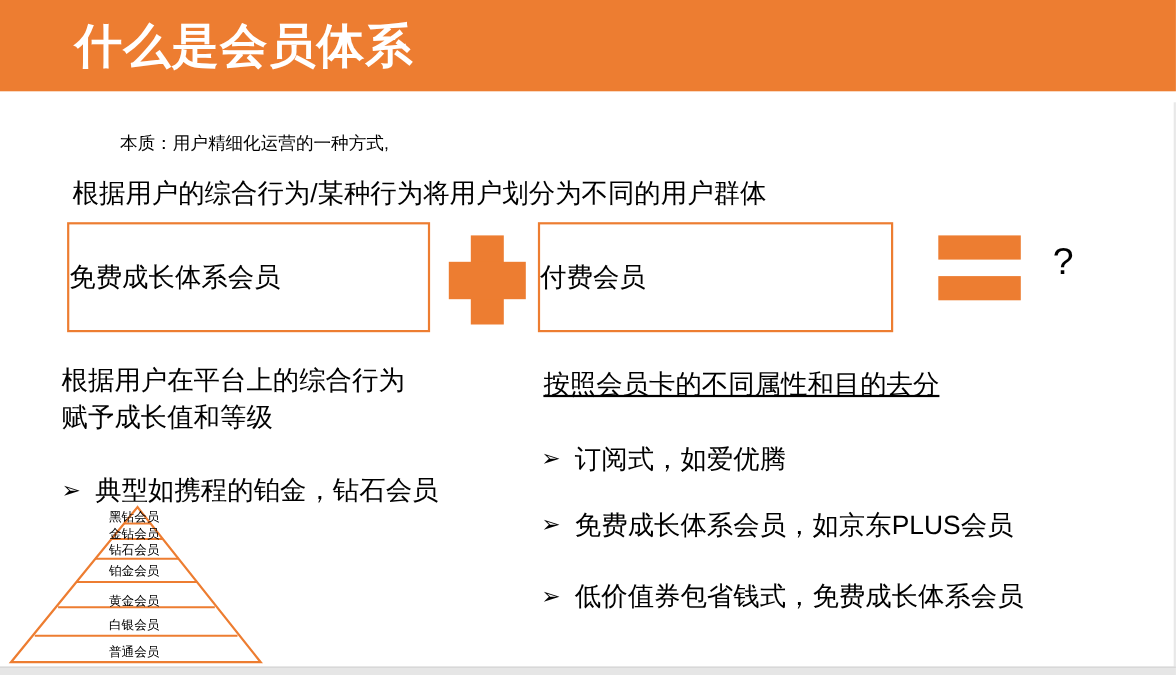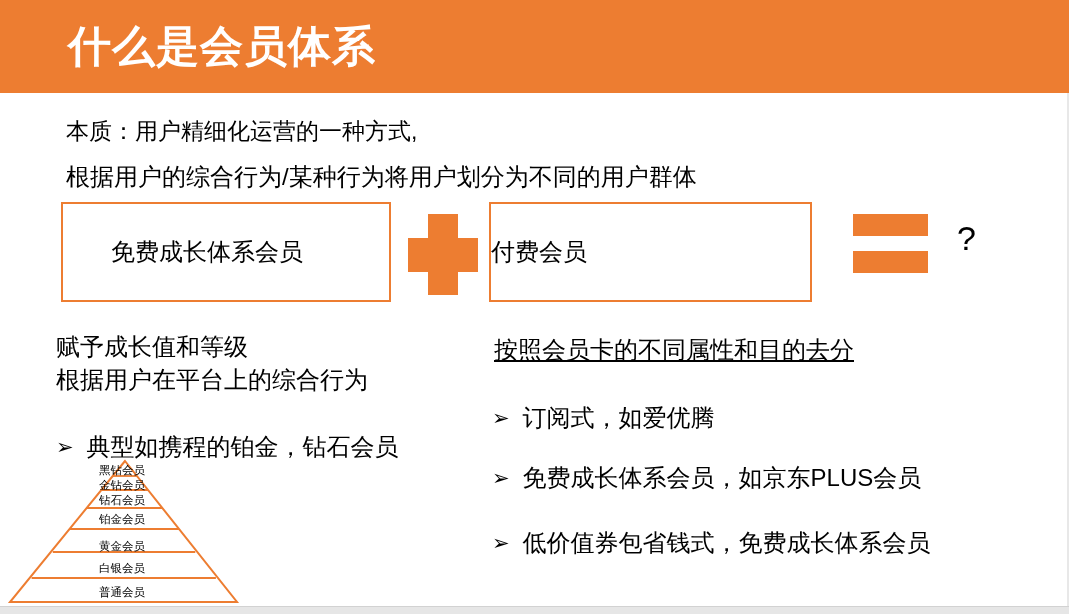--- a/index.html
+++ b/index.html
@@ -4,39 +4,39 @@
 <style>
   html,body{margin:0;padding:0;}
   body{
     width:1069px;height:614px;position:relative;overflow:hidden;
     background:#ffffff;
     font-family:"Liberation Sans","DejaVu Sans",sans-serif;
     color:#000;
   }
   
   .header{
-    position:absolute;left:0;top:0;width:1069px;height:93px;
+    position:absolute;left:0;top:0;width:1069px;height:83px;
     background:#ED7D31;display:flex;align-items:center;
   }
   .header .title{
     margin-left:68px;color:#fff;font-size:43px;font-weight:bold;
     letter-spacing:1px;
   }
   
   .intro{position:absolute;left:66px;top:118px;}
-  .intro .l1{font-size:23px;line-height:26px;}
+  .intro .l1{font-size:16px;line-height:26px;margin-left:43px;}
   .intro .l2{font-size:24px;line-height:30px;margin-top:18px;}
   
   .fbox{
     position:absolute;top:202px;height:100px;background:#fff;
     border:2px solid #ED7D31;box-sizing:border-box;
     display:flex;align-items:center;font-size:24px;
   }
   .fbox.left{left:61px;width:330px;}
-  .fbox.left span{padding-left:48px;}
+  .fbox.left span{}
   .fbox.right{left:489px;width:323px;}
   .fbox.right span{}
   .plus{position:absolute;left:408px;top:214px;width:70px;height:81px;}
   .plus .v{position:absolute;left:20px;top:0;width:30px;height:81px;background:#ED7D31;}
   .plus .h{position:absolute;left:0;top:24px;width:70px;height:34px;background:#ED7D31;}
   .equals{position:absolute;left:853px;top:214px;width:75px;height:59px;}
   .equals .bar{width:75px;height:22px;background:#ED7D31;}
   .equals .bar + .bar{margin-top:15px;}
   .qmark{position:absolute;left:957px;top:219px;font-size:34px;}
   
@@ -87,22 +87,22 @@
 </div>
 
 <div class="equals">
   <div class="bar"></div>
   <div class="bar"></div>
 </div>
 
 <div class="qmark">?</div>
 
 <div class="col-heading left">
+  <div>根据用户在平台上的综合行为</div>
   <div>赋予成长值和等级</div>
-  <div>根据用户在平台上的综合行为</div>
 </div>
 
 <div class="bullet-row b-left">
   <span class="arrow">➢</span>
   <span>典型如携程的铂金，钻石会员</span>
 </div>
 
 <div class="col-heading right">按照会员卡的不同属性和目的去分</div>
 
 <div class="bullet-row b-r1">

